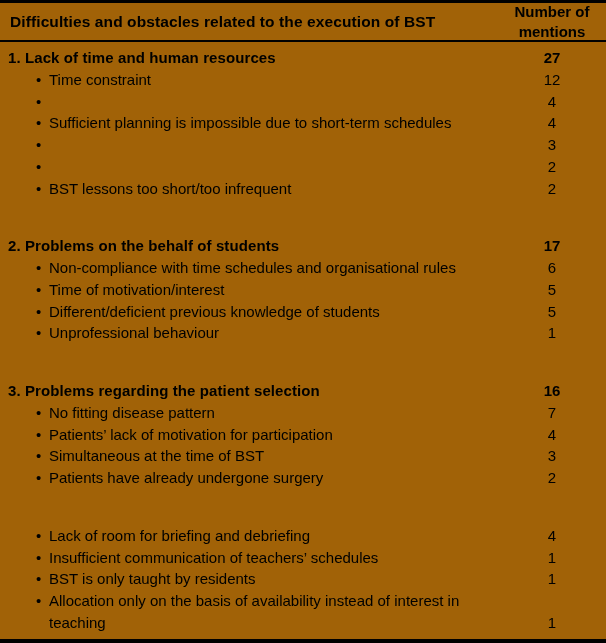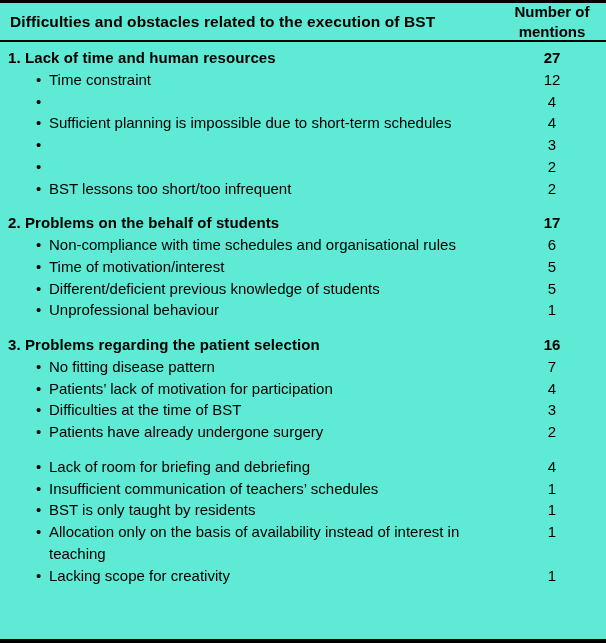--- a/index.html
+++ b/index.html
@@ -9,21 +9,21 @@
     font-family: "Liberation Sans", sans-serif;
     color: #000000;
   }
   .table {
     width: 606px;
     height: 643px;
     box-sizing: border-box;
     border-top: 3px solid #000;
     border-bottom: 4px solid #000;
     overflow: hidden;
-    background: #5eead4;
+    background: #a16207;
   }
   .thead {
     display: flex;
     align-items: center;
     height: 37px;
     border-bottom: 2px solid #000;
   }
   .th-title {
     flex: 1;
     font-weight: bold;
@@ -34,24 +34,25 @@
   .th-count {
     width: 80px;
     margin-right: 14px;
     font-weight: bold;
     font-size: 15px;
     line-height: 1.3;
     text-align: center;
     white-space: pre-line;
   }
   .tbody { padding-top: 5px; }
-  .section { margin-top: 13px; }
+  .section { margin-top: 36px; }
   .section:first-child { margin-top: 0; }
   .row {
     display: flex;
+    align-items: flex-end;
     font-size: 15px;
     line-height: 21.75px;
   }
   .sec-title {
     flex: 1;
     padding-left: 8px;
     font-weight: bold;
     letter-spacing: 0.1px;
   }
   .cell-count {
@@ -183,21 +184,21 @@
       <div class="row">
         <div class="item-cell">
           <span class="bullet">•</span>
           <span class="item-text">Patients’ lack of motivation for participation</span>
         </div>
         <div class="cell-count">4</div>
       </div>
       <div class="row">
         <div class="item-cell">
           <span class="bullet">•</span>
-          <span class="item-text">Difficulties at the time of BST</span>
+          <span class="item-text">Simultaneous at the time of BST</span>
         </div>
         <div class="cell-count">3</div>
       </div>
       <div class="row">
         <div class="item-cell">
           <span class="bullet">•</span>
           <span class="item-text">Patients have already undergone surgery</span>
         </div>
         <div class="cell-count">2</div>
       </div>

